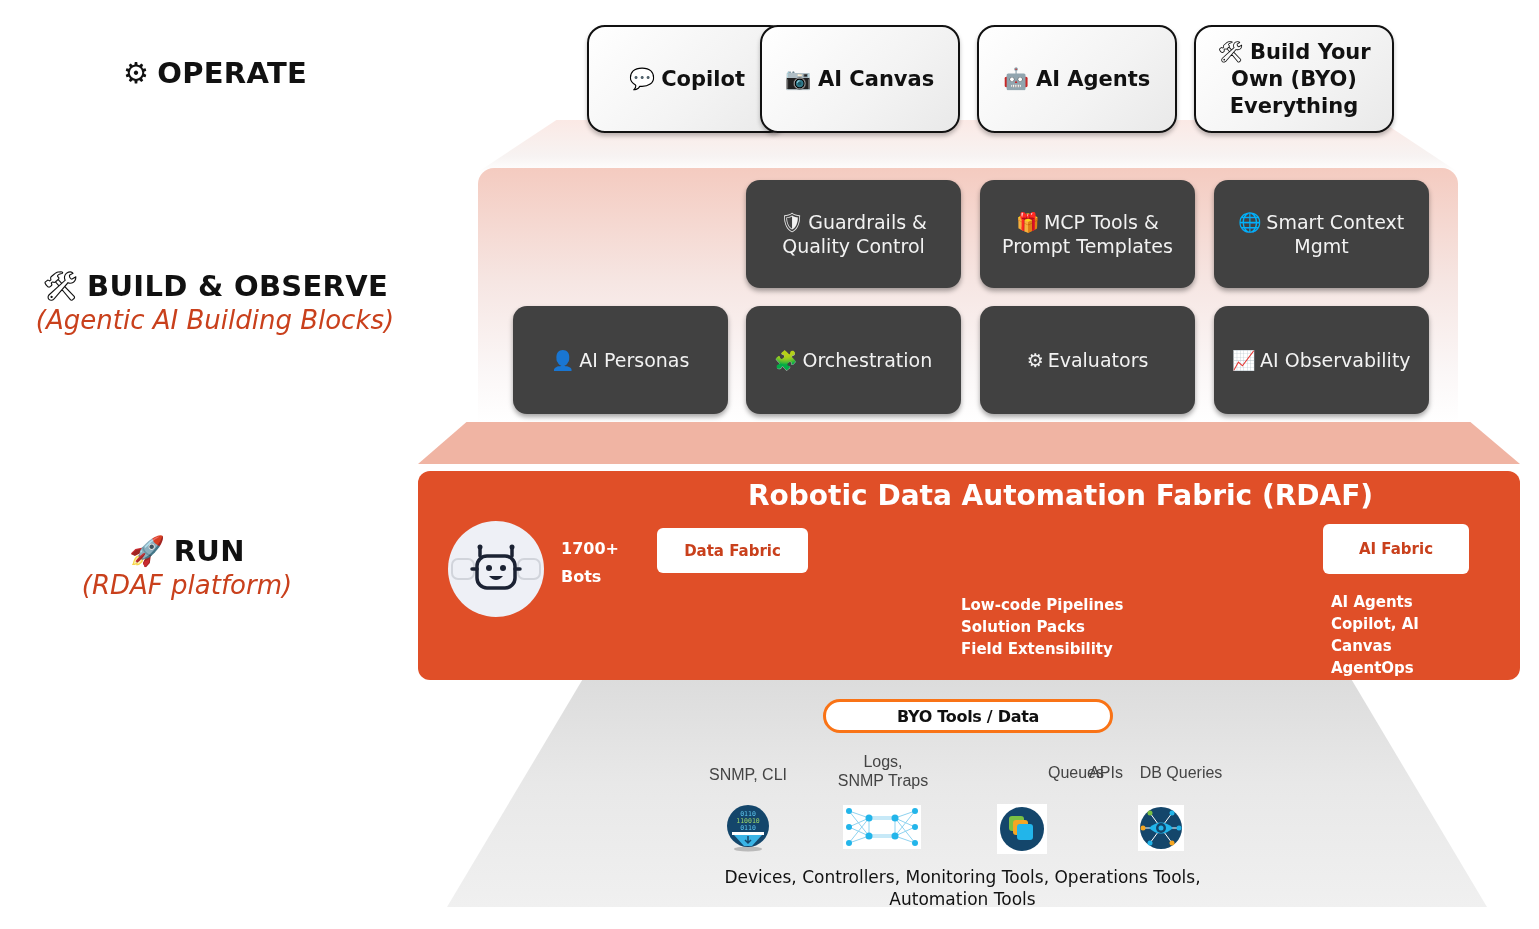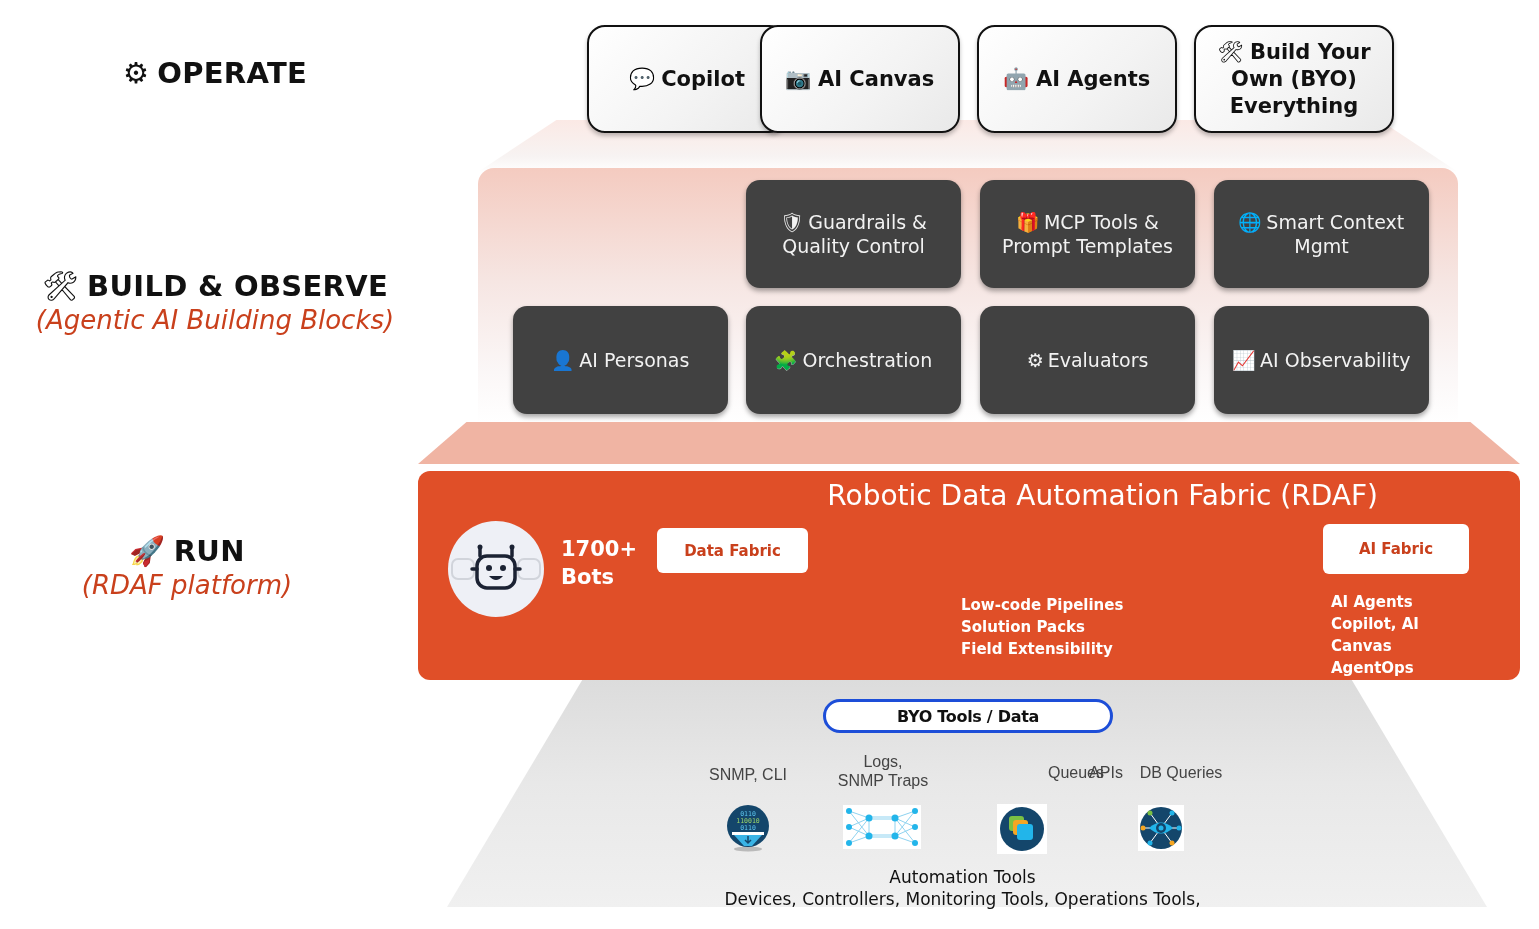--- a/index.html
+++ b/index.html
@@ -54,48 +54,48 @@
     background: #f0b4a3;
     clip-path: polygon(4.4% 0, 95.5% 0, 100% 100%, 0 100%);
   }
 
   
   #rdaf-panel {
     position: absolute; left: 418px; top: 471px; width: 1102px; height: 209px;
     background: #e04f28; border-radius: 12px;
   }
   #rdaf-title {
-    position: absolute; left: 330px; top: 8px; width: 630px; text-align: right;
-    color: #ffffff; font-size: 28px; font-weight: normal; white-space: nowrap;
+    position: absolute; left: 330px; top: 8px; width: 630px; text-align: left;
+    color: #ffffff; font-size: 28px; font-weight: bold; white-space: nowrap;
   }
   #bots-circle {
     position: absolute; left: 30px; top: 50px; width: 96px; height: 96px;
     border-radius: 50%; background: #eef0f6;
     display: flex; align-items: center; justify-content: center;
   }
   #bots-count {
     position: absolute; left: 143px; top: 64px; color: #fff; font-weight: bold;
-    font-size: 21px; line-height: 28px;
+    font-size: 16px; line-height: 28px;
   }
   .fab-box {
     position: absolute; background: #ffffff; border-radius: 6px;
     color: #c9401c; font-weight: bold; font-size: 15px;
     display: flex; align-items: center; justify-content: center;
   }
   .fab-list { position: absolute; color: #ffffff; font-weight: bold; font-size: 15px; line-height: 22px; }
 
   
   #trap-bottom {
     position: absolute; left: 447px; top: 680px; width: 1040px; height: 227px;
     background: linear-gradient(to bottom, #dcdcdc 0%, #e8e8e8 45%, #f0f0f0 100%);
     clip-path: polygon(13% 0, 87% 0, 100% 100%, 0 100%);
   }
   #byo-pill {
     position: absolute; left: 823px; top: 699px; width: 290px; height: 34px;
-    border: 3px solid #1d4ed8; border-radius: 17px; background: #ffffff;
+    border: 3px solid #f97316; border-radius: 17px; background: #ffffff;
     display: flex; align-items: center; justify-content: center;
     font-weight: bold; font-size: 16px; color: #111; letter-spacing: -0.3px;
   }
   .src-label {
     position: absolute; font-family: "Liberation Sans", sans-serif; font-size: 16px;
     color: #444; text-align: center; line-height: 19px; white-space: nowrap;
   }
   .src-icon { position: absolute; }
   #bottom-caption {
     position: absolute; left: 600px; top: 866px; width: 725px; text-align: center;
@@ -296,15 +296,15 @@
   <circle cx="5" cy="23" r="2.5" fill="#f5a623"></circle>
     <circle cx="41" cy="23" r="2.5" fill="#22b5ea"></circle>
   <circle cx="12" cy="38" r="2.5" fill="#22b5ea"></circle>
     <circle cx="34" cy="38" r="2.5" fill="#f5a623"></circle>
   <path d="M11 23 Q23 12 35 23 Q23 34 11 23 Z" fill="#22b5ea"></path>
   <circle cx="23" cy="23" r="5" fill="#14466b"></circle>
   <circle cx="23" cy="23" r="2.5" fill="#22b5ea"></circle>
 </svg>
 
 <div id="bottom-caption">
+  <div>Devices, Controllers, Monitoring Tools, Operations Tools,</div>
   <div>Automation Tools</div>
-  <div>Devices, Controllers, Monitoring Tools, Operations Tools,</div>
 </div>
 
 </body></html>

